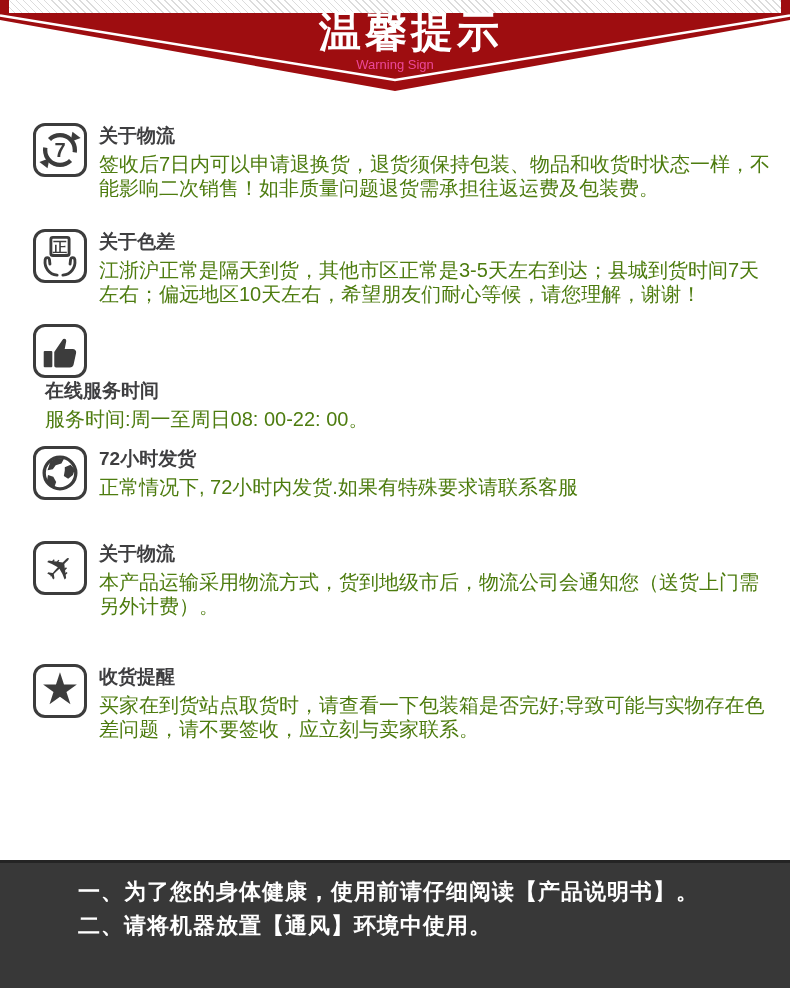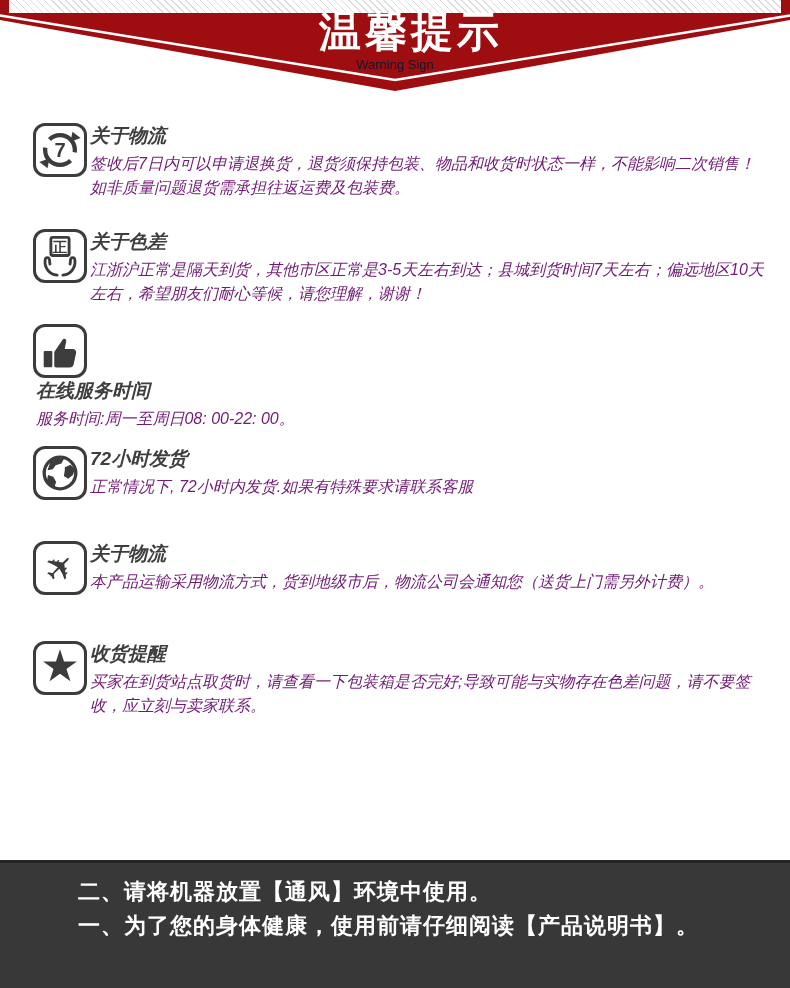--- a/index.html
+++ b/index.html
@@ -9,32 +9,32 @@
   
   .banner{position:relative;width:790px;height:92px;}
   .stripes{position:absolute;top:0;left:0;width:790px;height:13px;
     background:repeating-linear-gradient(45deg,#dcdcdc 0 1px,#ffffff 1px 5px);}
   .corner{position:absolute;top:0;width:9px;height:13px;background:#9E0D10;}
   .corner.left{left:0;} .corner.right{right:0;}
   .banner-svg{position:absolute;top:0;left:0;display:block;}
   .banner-title{position:absolute;top:10px;left:0;width:100%;text-align:center;
     color:#ffffff;font-size:42px;font-weight:bold;letter-spacing:4px;line-height:44px;padding-left:16px;}
   .banner-sub{position:absolute;top:57px;left:0;width:100%;text-align:center;
-    color:#0f172a;font-size:13px;line-height:15px;}
+    color:#ec4899;font-size:13px;line-height:15px;}
 
   
   .section{display:flex;align-items:flex-start;padding-left:33px;}
   .m1{margin-top:31px;} .m2{margin-top:29px;} .m3{margin-top:18px;flex-direction:column;}
   .m4{margin-top:34px;} .m5{margin-top:15px;} .m6{margin-top:41px;} .m7{margin-top:46px;}
   .icon-box{flex:none;width:54px;height:54px;box-sizing:border-box;
     border:3.5px solid #3C3C3C;border-radius:12px;background:#ffffff;
     display:flex;align-items:center;justify-content:center;overflow:hidden;}
-  .sec-text{margin-left:3px;width:676px;font-style:italic;}
+  .sec-text{margin-left:12px;width:676px;}
   .sec-title{font-size:19px;font-weight:600;color:#3e3e40;line-height:26px;}
-  .sec-body{font-size:16px;color:#701a75;line-height:24px;margin-top:3px;}
+  .sec-body{font-size:20px;color:#4d7c0f;line-height:24px;margin-top:3px;}
   .glyph-plane{font-family:"DejaVu Sans",sans-serif;font-size:36px;color:#3C3C3C;
     transform:rotate(-45deg);line-height:1;}
   .glyph-star{font-family:"DejaVu Sans",sans-serif;font-size:44px;color:#3C3C3C;line-height:1;margin-top:-4px;}
 
   
   .footer{position:absolute;left:0;top:860px;width:790px;height:128px;box-sizing:border-box;
     background:#383838;border-top:3px solid #242424;padding:12px 15px 0 78px;}
   .footer-line{color:#ffffff;font-size:22px;font-weight:bold;line-height:34px;
     letter-spacing:1px;white-space:nowrap;}
 </style>
@@ -128,17 +128,17 @@
     <div class="icon-box">
       <span class="glyph-star">★</span>
     </div>
     <div class="sec-text">
       <div class="sec-title">收货提醒</div>
       <div class="sec-body">买家在到货站点取货时，请查看一下包装箱是否完好;导致可能与实物存在色差问题，请不要签收，应立刻与卖家联系。</div>
     </div>
   </div>
 
   <footer class="footer">
+    <div class="footer-line">一、为了您的身体健康，使用前请仔细阅读【产品说明书】。</div>
     <div class="footer-line">二、请将机器放置【通风】环境中使用。</div>
-    <div class="footer-line">一、为了您的身体健康，使用前请仔细阅读【产品说明书】。</div>
   </footer>
 
 </div>
 
 </body></html>

